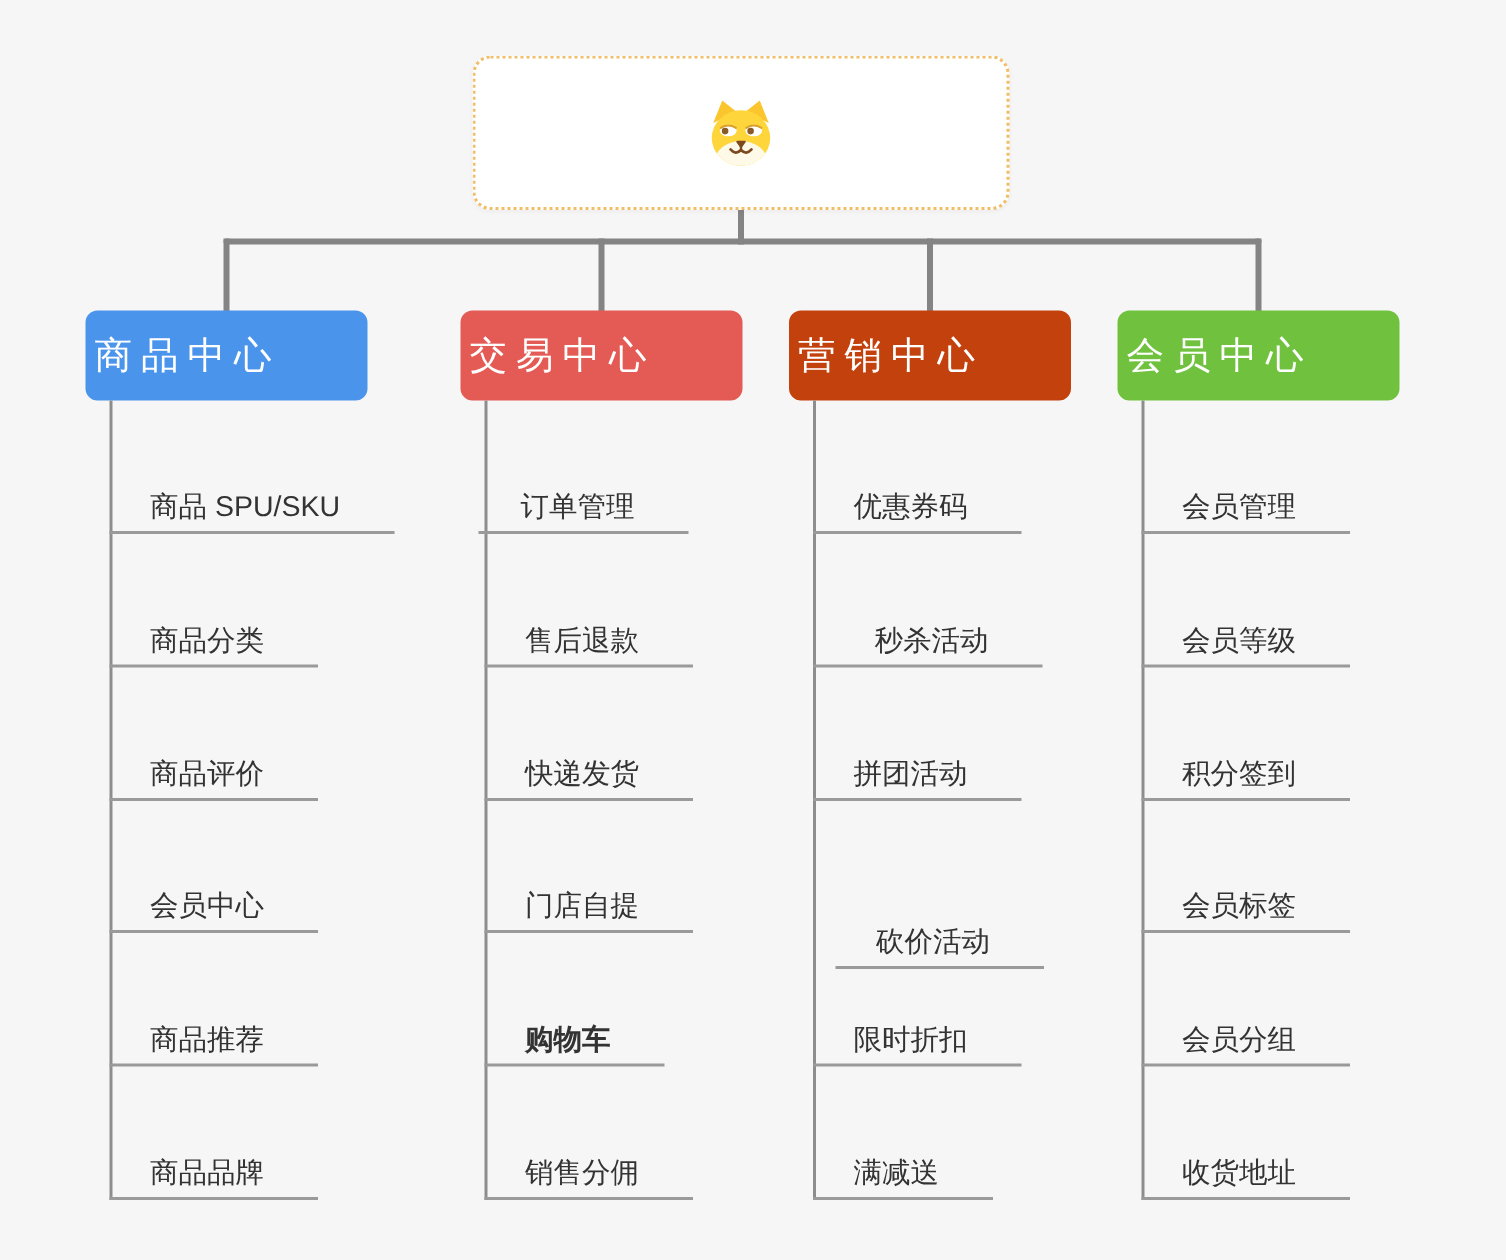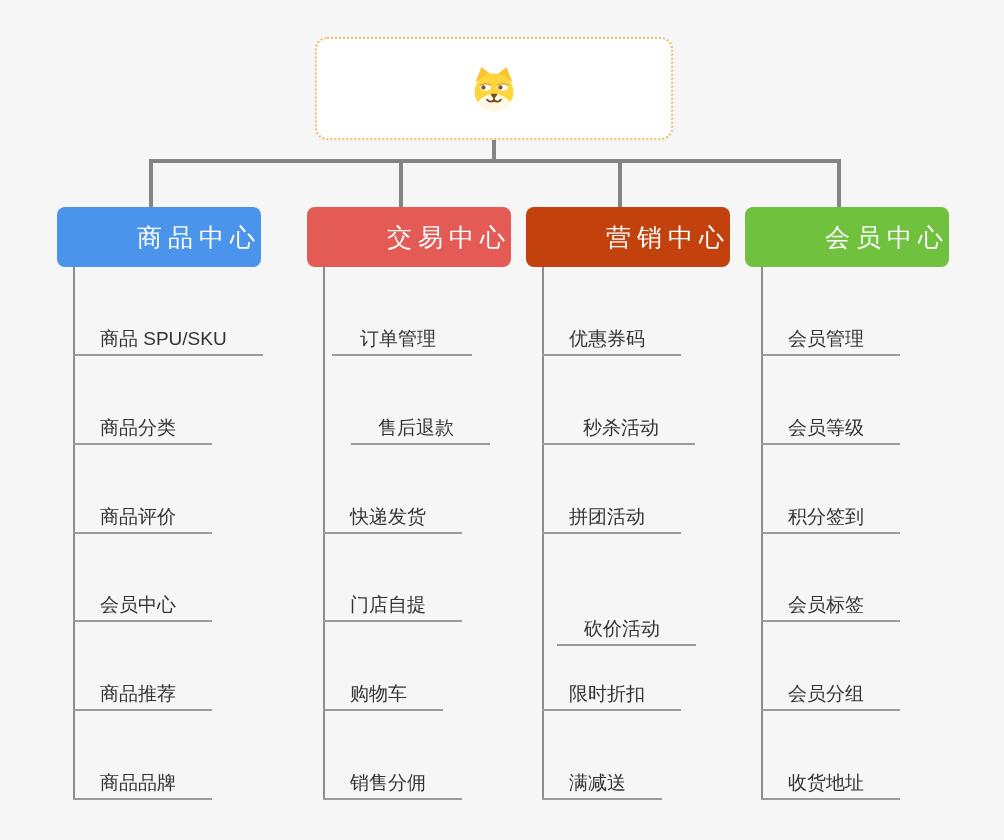--- a/index.html
+++ b/index.html
@@ -30,22 +30,22 @@
   .dog-icon{width:48px;height:48px;flex:0 0 auto;display:block;}
 
   
   .conn{position:absolute;background:var(--connector);}
   .conn-root-stub{left:492px;top:138px;width:4px;height:25px;}
   .conn-bus{left:149px;top:159px;width:692px;height:4px;border-radius:2px;}
   .conn-drop{top:159px;width:4px;height:49px;}
 
   
   .branch-box{
-    position:absolute;top:207px;width:204px;height:60px;border-radius:8px;
-    display:flex;align-items:center;justify-content:flex-end;
+    position:absolute;top:207px;width:188px;height:60px;border-radius:8px;
+    display:flex;align-items:center;justify-content:flex-start;
   }
   .branch-label{
     color:#ffffff;font-size:25px;letter-spacing:6px;line-height:1;
     white-space:nowrap;padding-left:6px; 
   }
 
   
   .col-line{
     position:absolute;top:267px;width:2px;height:533px;background:var(--col-line);
   }
@@ -101,25 +101,25 @@
       <div class="topic-item" style="left: 73px; top: 407px;">商品分类</div>
       <div class="topic-item" style="left: 73px; top: 496px;">商品评价</div>
       <div class="topic-item" style="left: 73px; top: 584px;">会员中心</div>
       <div class="topic-item" style="left: 73px; top: 673px;">商品推荐</div>
       <div class="topic-item" style="left: 73px; top: 762px;">商品品牌</div>
       <div class="conn conn-drop" style="left: 399px;"></div>
       <div class="branch-box" style="left: 307px; background: rgb(228, 90, 85);">
         <div class="branch-label">交易中心</div>
       </div>
       <div class="col-line" style="left: 323px;"></div>
-      <div class="topic-item" style="left: 332px; top: 318px; padding-left: 28px;">订单管理</div>
-      <div class="topic-item" style="left: 323px; top: 407px; margin-left: 28px;">售后退款</div>
+      <div class="topic-item" style="left: 319px; top: 318px; padding-left: 28px;">订单管理</div>
+      <div class="topic-item" style="left: 323px; top: 407px;">售后退款</div>
       <div class="topic-item" style="left: 323px; top: 496px;">快递发货</div>
       <div class="topic-item" style="left: 323px; top: 584px;">门店自提</div>
-      <div class="topic-item" style="left: 323px; top: 673px;">购物车</div>
+      <div class="topic-item" style="left: 323px; top: 673px; font-weight: bold;">购物车</div>
       <div class="topic-item" style="left: 323px; top: 762px;">销售分佣</div>
       <div class="conn conn-drop" style="left: 618px;"></div>
       <div class="branch-box" style="left: 526px; background: #c2410c;">
         <div class="branch-label">营销中心</div>
       </div>
       <div class="col-line" style="left: 542px;"></div>
       <div class="topic-item" style="left: 542px; top: 318px;">优惠券码</div>
       <div class="topic-item" style="left: 542px; top: 407px; padding-left: 41px;">秒杀活动</div>
       <div class="topic-item" style="left: 542px; top: 496px;">拼团活动</div>
       <div class="topic-item" style="left: 557px; top: 584px; margin-top: 24px;">砍价活动</div>

